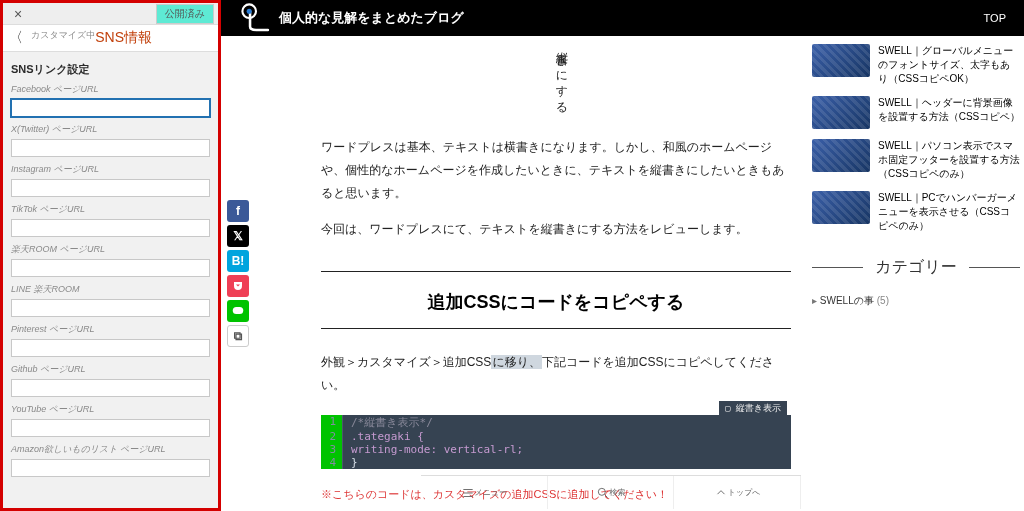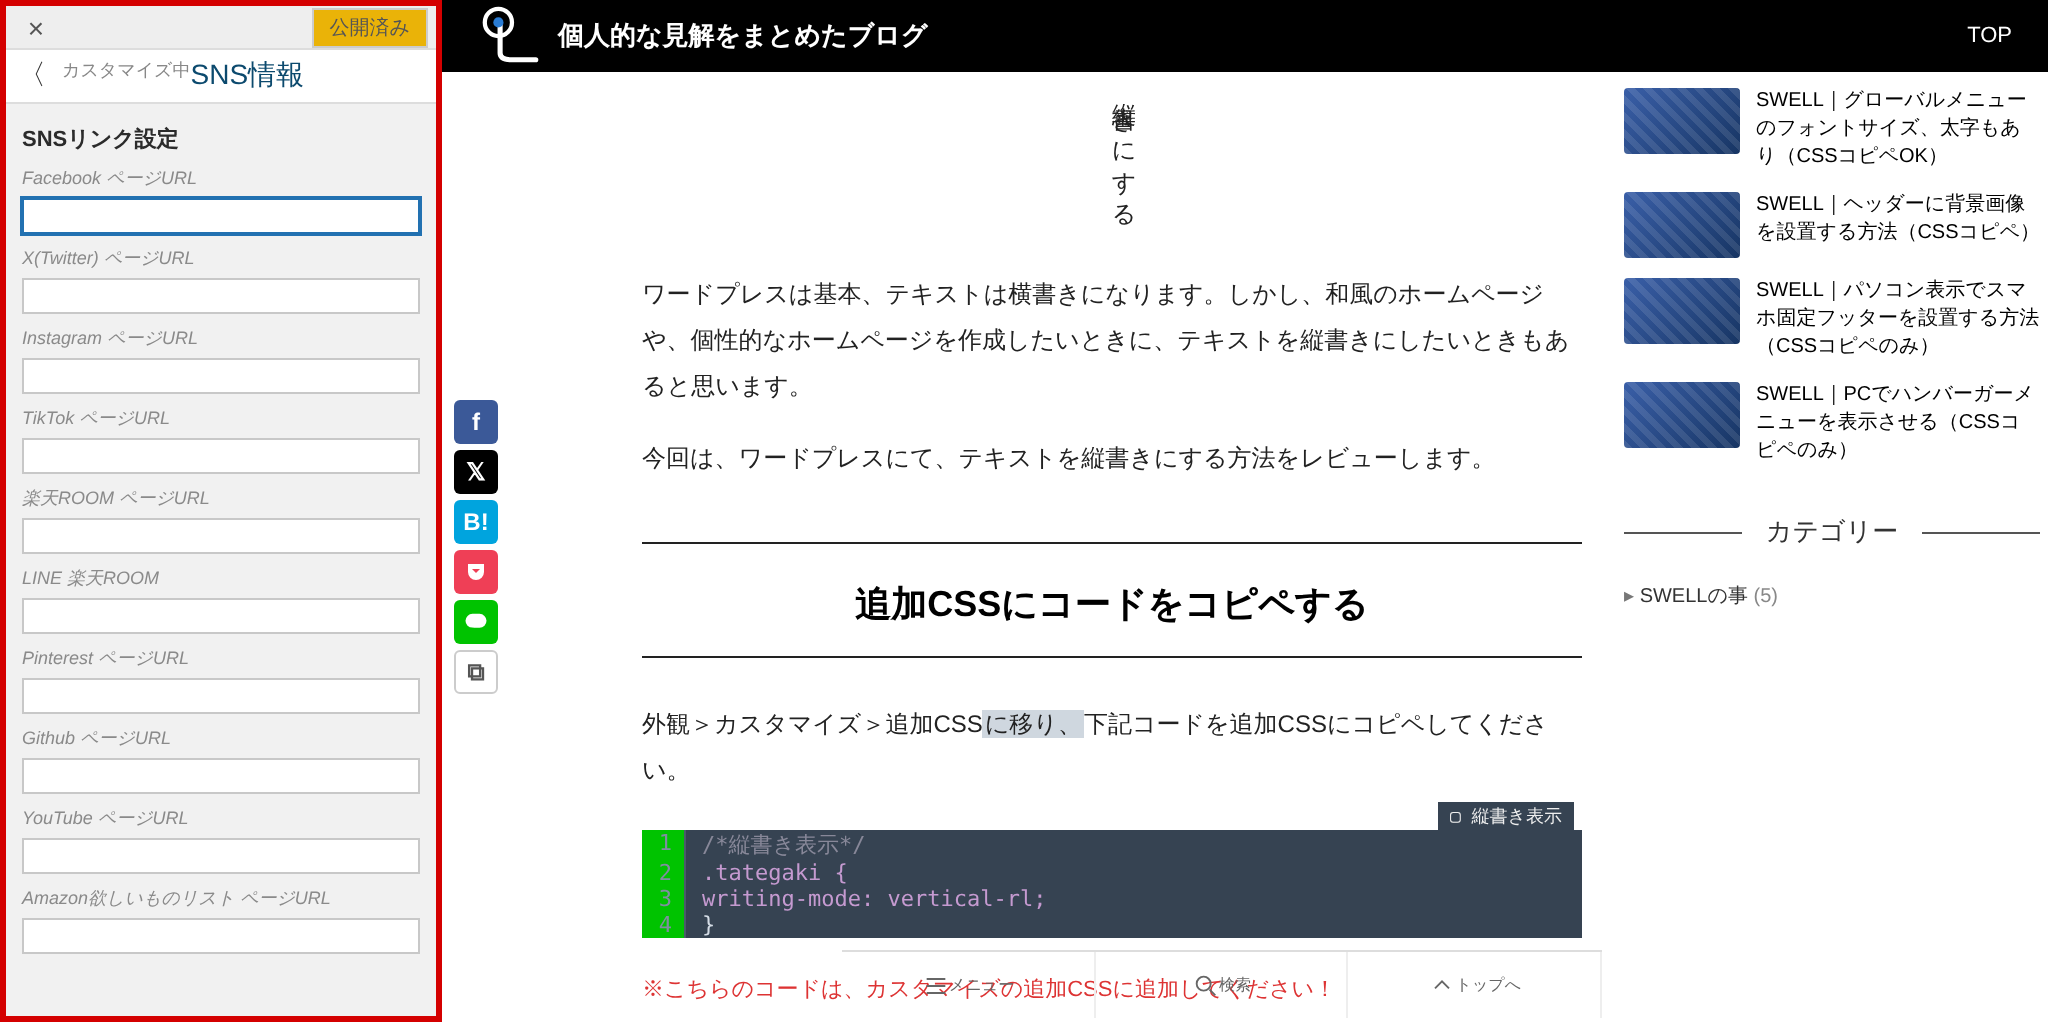--- a/index.html
+++ b/index.html
@@ -1,26 +1,26 @@
 <!DOCTYPE html>
 <html><head>
 <meta charset="utf-8">
 <style>
   * { box-sizing: border-box; margin: 0; padding: 0; }
   html, body { width: 1024px; height: 511px; font-family: "Hiragino Kaku Gothic ProN","Yu Gothic","Meiryo",sans-serif; background:#fff; overflow:hidden; }
   
   .cz-wrap { position:absolute; left:0; top:0; width:221px; height:511px; border:3px solid #d40000; background:#f1f1f1; }
   .cz-bar  { display:flex; align-items:center; height:22px; background:#eee; border-bottom:1px solid #ddd; }
   .cz-x    { width:30px; text-align:center; color:#555; cursor:pointer; font-size:14px; }
-  .cz-pub  { margin-left:auto; font-size:10px; color:#555; background:#eab308; border:1px solid #ccc; padding:2px 8px; margin-right:4px; }
+  .cz-pub  { margin-left:auto; font-size:10px; color:#555; background:#5eead4; border:1px solid #ccc; padding:2px 8px; margin-right:4px; }
   .cz-head { display:flex; align-items:center; background:#fff; border-bottom:1px solid #ddd; padding:4px 6px; gap:8px; }
   .cz-back { font-size:14px; color:#333; cursor:pointer; }
   .cz-ht   { display:flex; flex-direction:row; }
   .cz-sub  { font-size:9px; color:#888; }
-  .cz-title{ font-size:14px; color:#0c4a6e; }
+  .cz-title{ font-size:14px; color:#c2410c; }
   .cz-sec  { font-size:11px; font-weight:bold; color:#2b2b2b; padding:10px 8px 6px; }
   .cz-field{ padding:0 8px 6px; }
   .cz-lbl  { font-size:9px; color:#8a8a8a; font-style:italic; margin-bottom:2px; display:block; }
   .cz-inp  { width:100%; height:18px; border:1px solid #c8c8c8; background:#fff; font-size:11px; padding:1px 3px; }
   .cz-inp.active { outline:1px solid #2271b1; border-color:#2271b1; }
   
   .site-head { position:absolute; left:221px; top:0; right:0; height:36px; background:#000; display:flex; align-items:center; color:#fff; padding:0 18px; }
   .logo-c { width:36px; height:36px; display:flex; align-items:center; }
   .logo-c svg { width:34px; height:34px; }
   .site-name { font-size:13px; font-weight:bold; margin-left:4px; }
@@ -44,21 +44,21 @@
   .code li { display:flex; }
   .code .ln { width:22px; text-align:right; padding-right:6px; color:#7f8ea0; border-right:1px solid #4c5a6b; }
   .code .lc { padding-left:8px; }
   .kw{color:#c59ad0}.cm{color:#889}
   .warn { color:#d33; font-size:11px; margin-top:18px; }
   
   .card { display:flex; gap:8px; margin-bottom:10px; font-size:10px; }
   .thumb { width:58px; height:33px; background:linear-gradient(135deg,#3a5fa8,#173563); border-radius:2px; flex:none; position:relative;}
   .thumb::after{content:"";position:absolute;inset:0;background:repeating-linear-gradient(45deg,rgba(255,255,255,.1) 0 3px,transparent 3px 6px);}
   .ctxt { line-height:1.4; }
-  .sb-h { display:flex;align-items:center;justify-content:center; font-size:13px; color:#333; margin:24px 0 10px; gap:12px;}
+  .sb-h { display:flex;align-items:center;justify-content:center; font-size:16px; color:#333; margin:24px 0 10px; gap:12px;}
   .sb-h::before,.sb-h::after{content:"";flex:1;border-top:1px solid #555;}
   .cat { font-size:10px; color:#333;margin-top:16px; }
   .cat::before{content:"▸ "; color:#777;}
   
   .bnav { position:absolute; left:200px; bottom:2px; width:380px; height:34px; border-top:1px solid #ddd; display:flex; }
   .bnav .it { flex:1; display:flex; flex-direction:row; align-items:center; justify-content:center; font-size:8px; color:#666; border-right:1px solid #eee;text-align:center;}
   .bnav svg{width:14px;height:14px;stroke:#666;fill:none;stroke-width:1.6}
   .hl { background:#cfd7df; padding:0 1px;}
 </style>
 </head>

